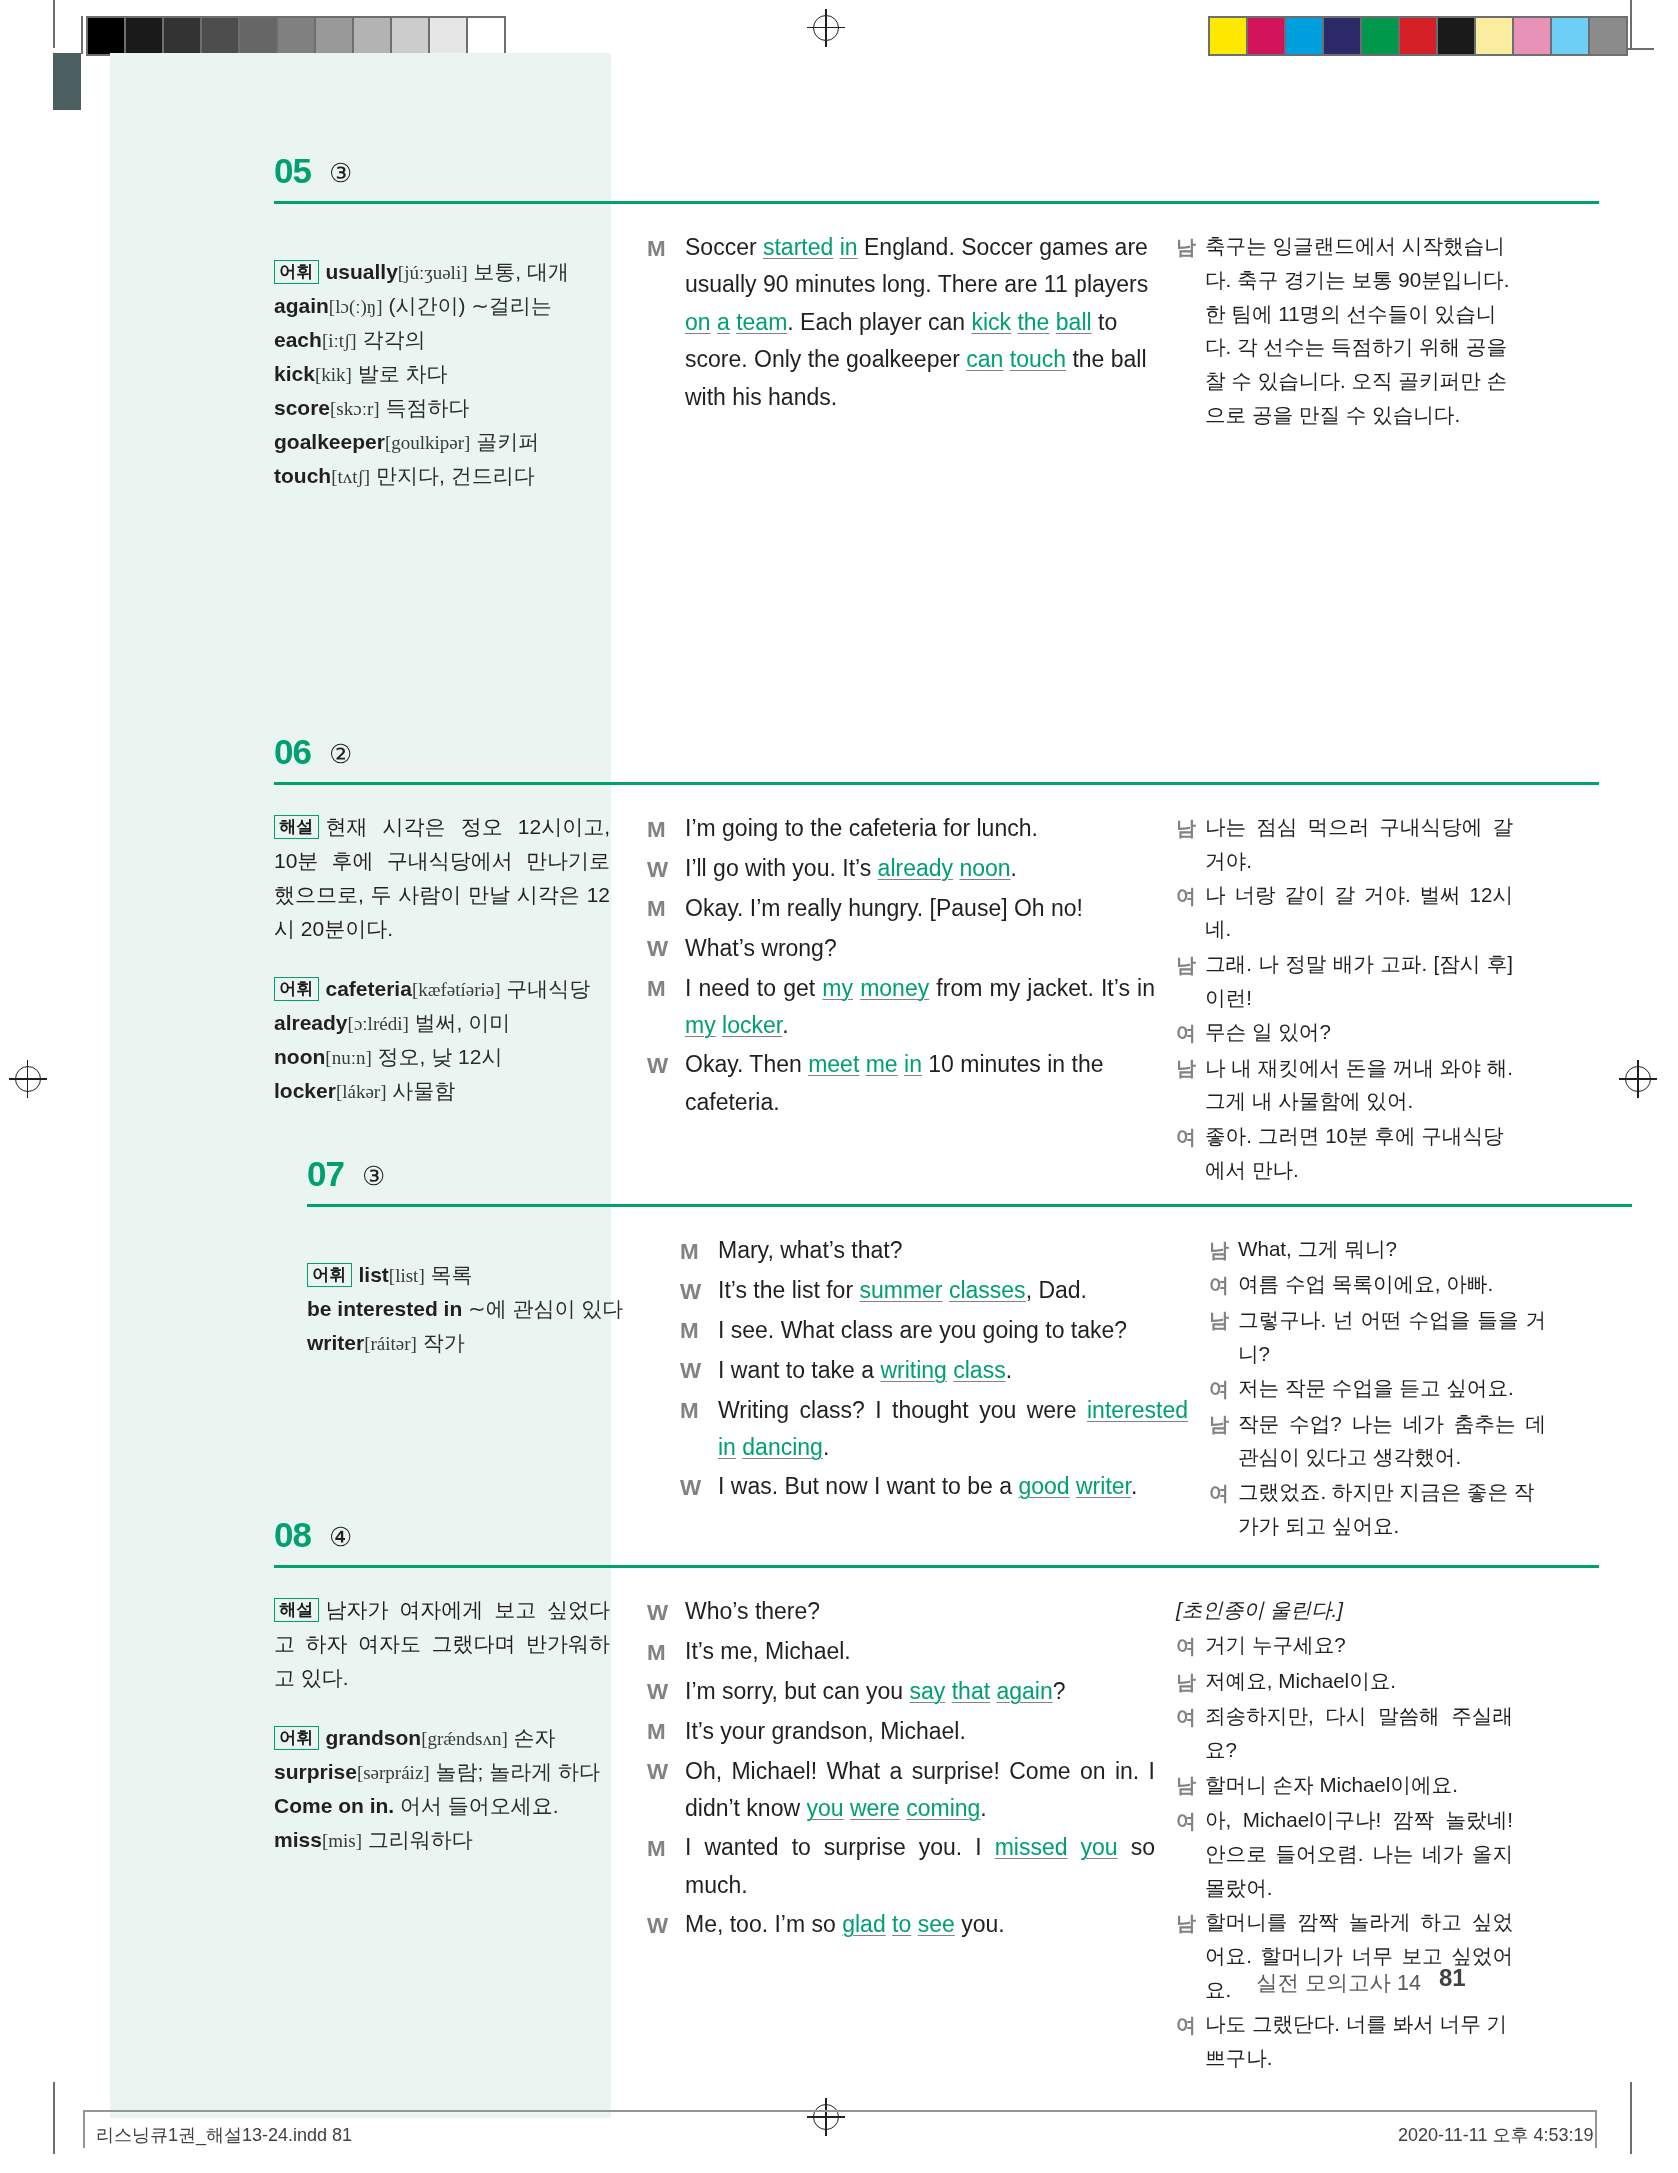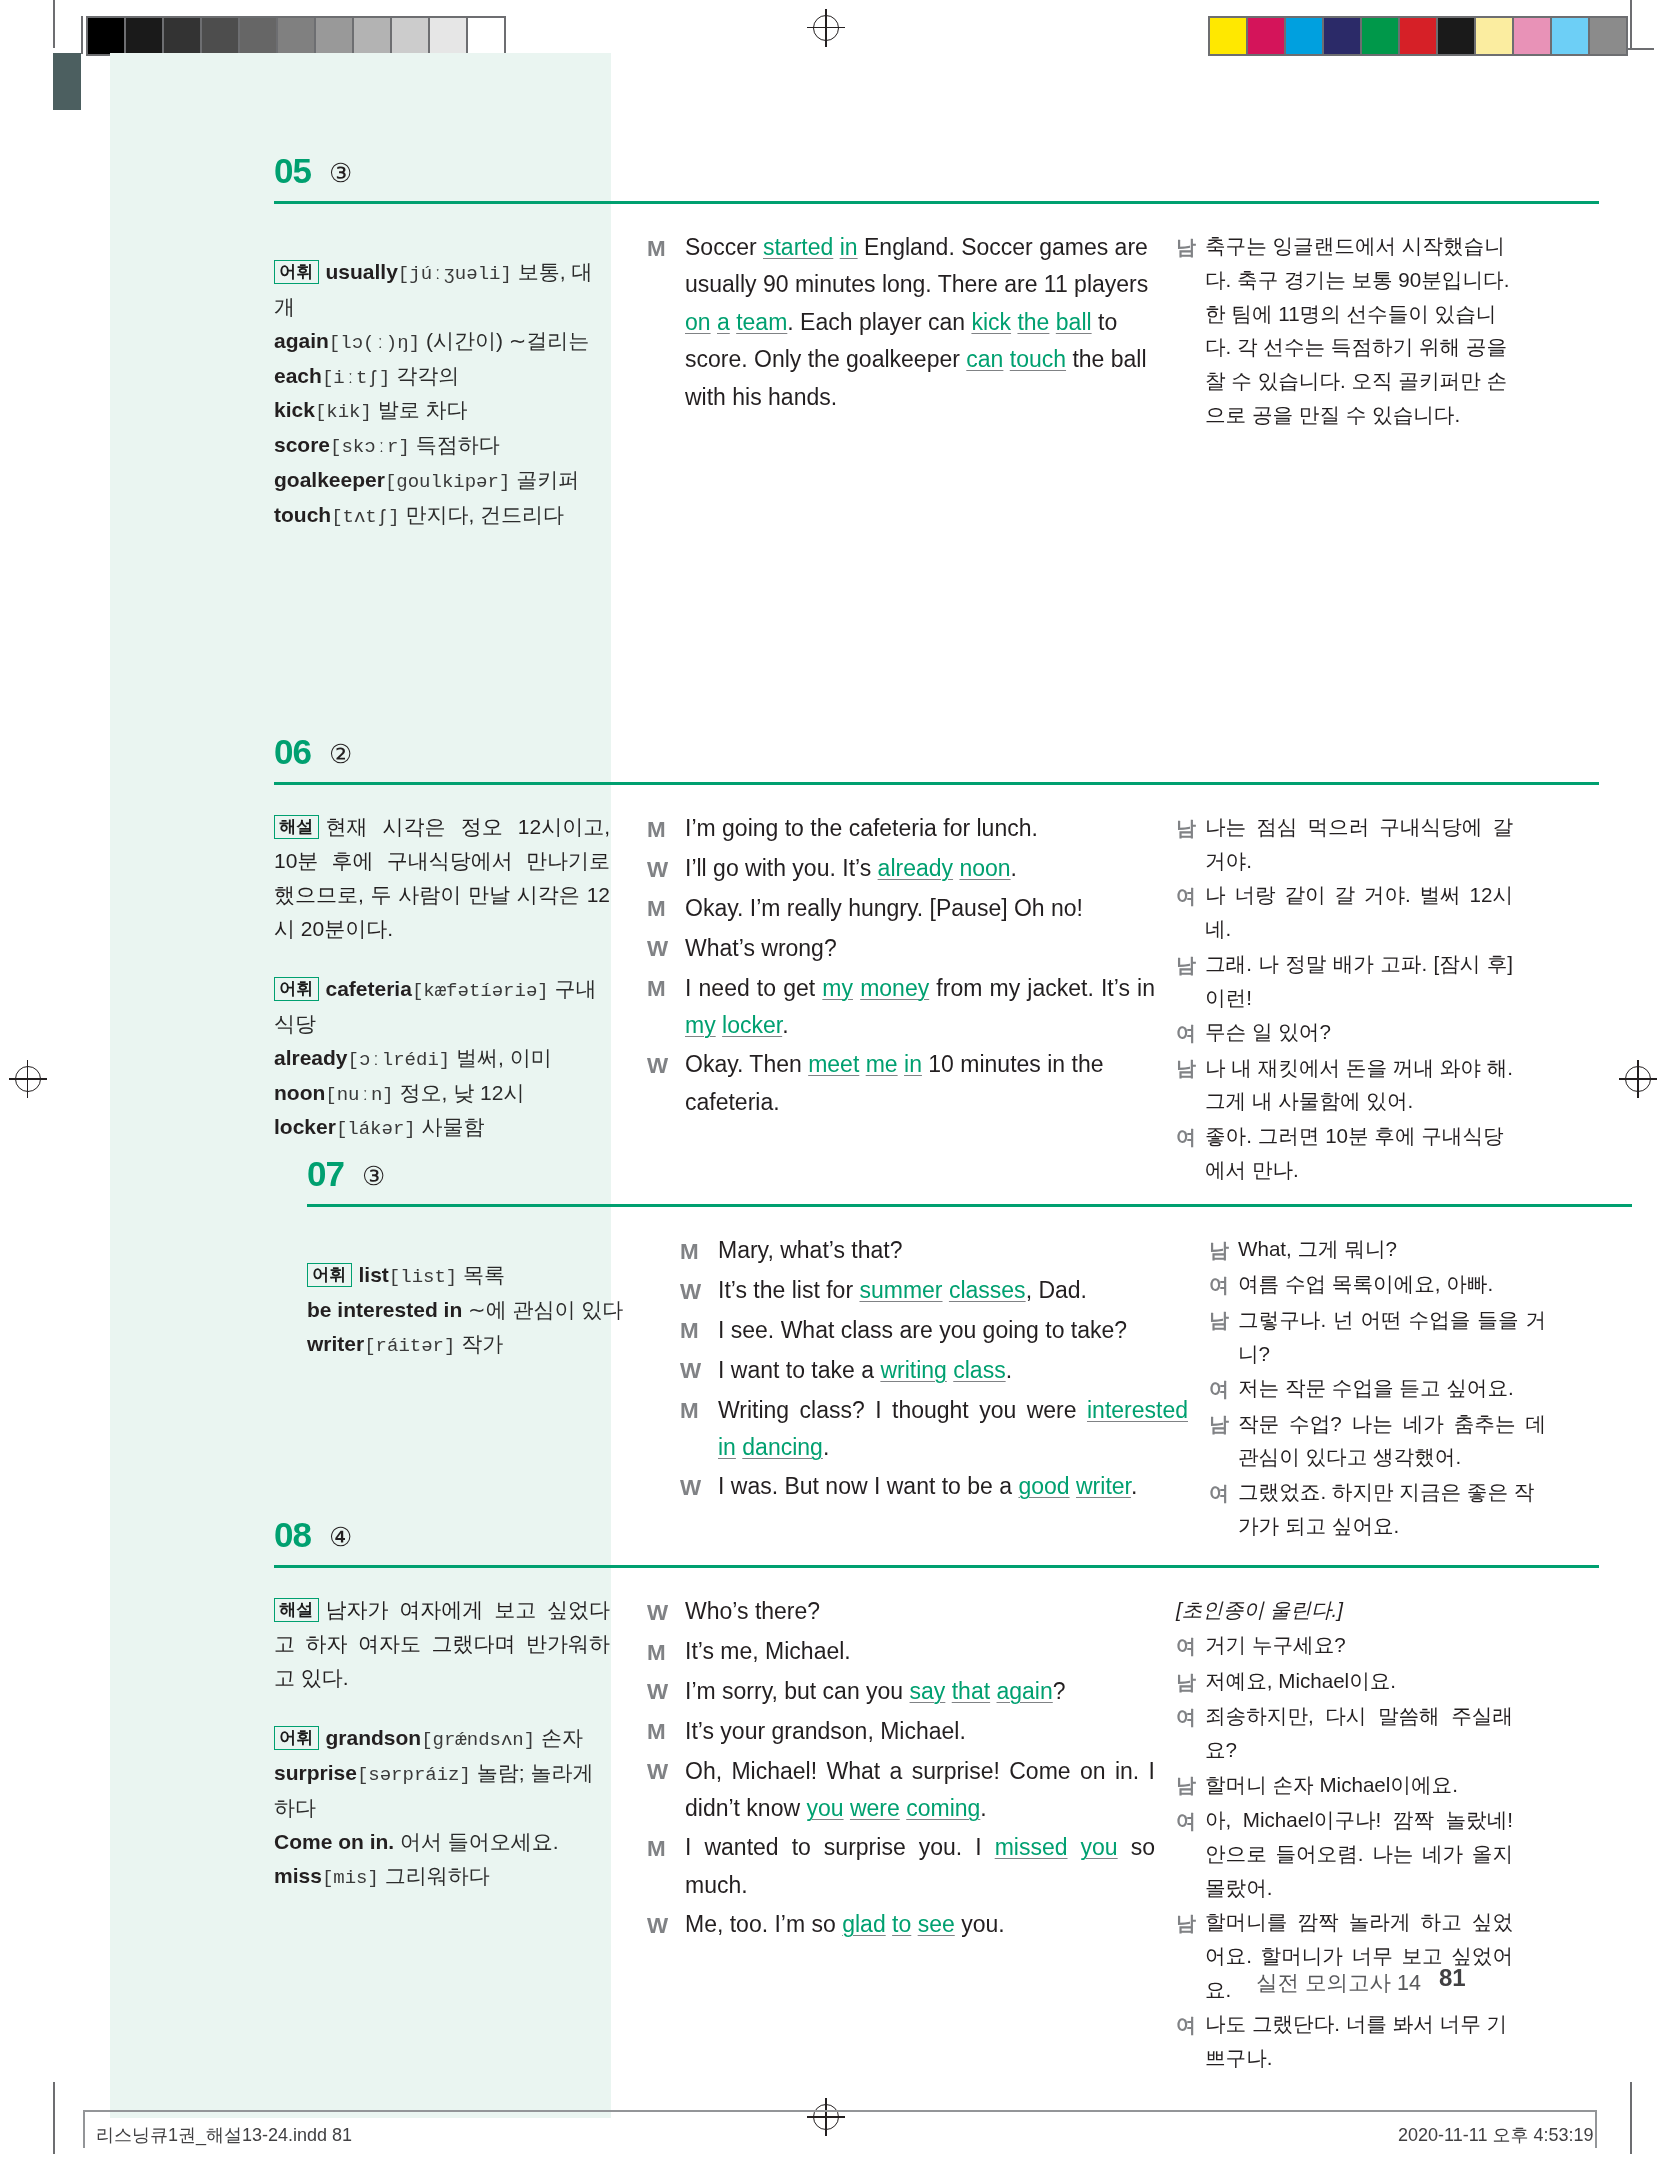--- a/index.html
+++ b/index.html
@@ -89,21 +89,21 @@
     line-height:1.12;
     margin-right:6.9px;
     vertical-align:1.7px;
     white-space:nowrap;
   }
 
   .expl { text-align:justify; }
   .vocab { margin-top:26px; }
   .vocab .ventry { display:block; }
   .vocab .w { font-weight:bold; }
-  .vocab .ipa { font-family:Liberation Mono, monospace; font-size:19px; color:#3a3a3a; }
+  .vocab .ipa { font-family:Liberation Serif, serif; font-size:19px; color:#3a3a3a; }
   .vocab .ko { color:#2b2b2b;text-align:center; }
 
   
   .line { display:flex; align-items:flex-start; margin-bottom:1.7px; }
   .spk {
     flex:0 0 auto; width:38px;
     font-weight:bold; color:#808285;
     font-size:22.4px; padding-top:1.7px;
   }
   .utt { flex:1 1 auto; text-align:justify; }

